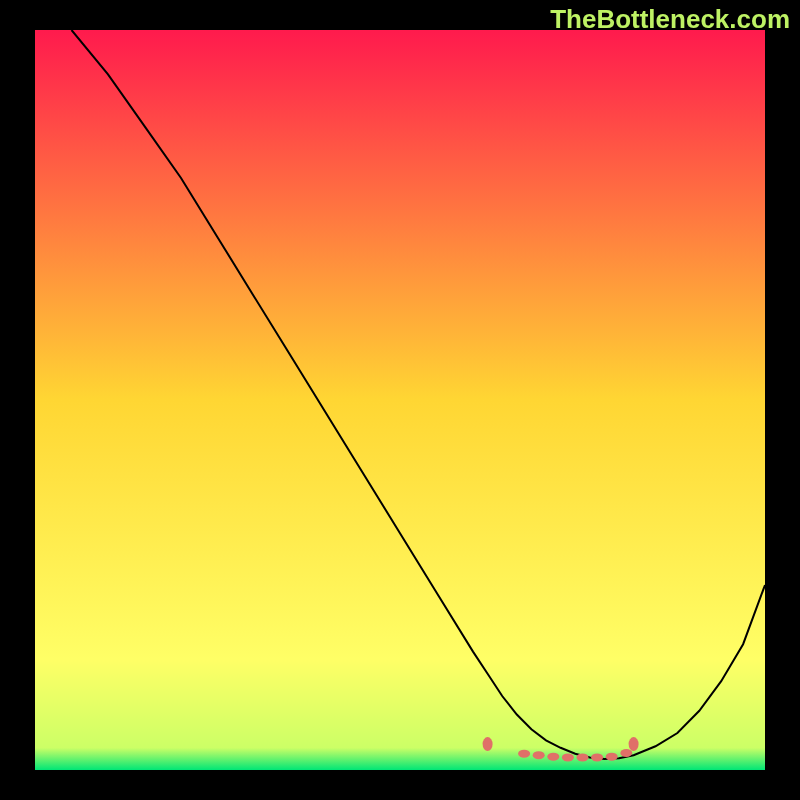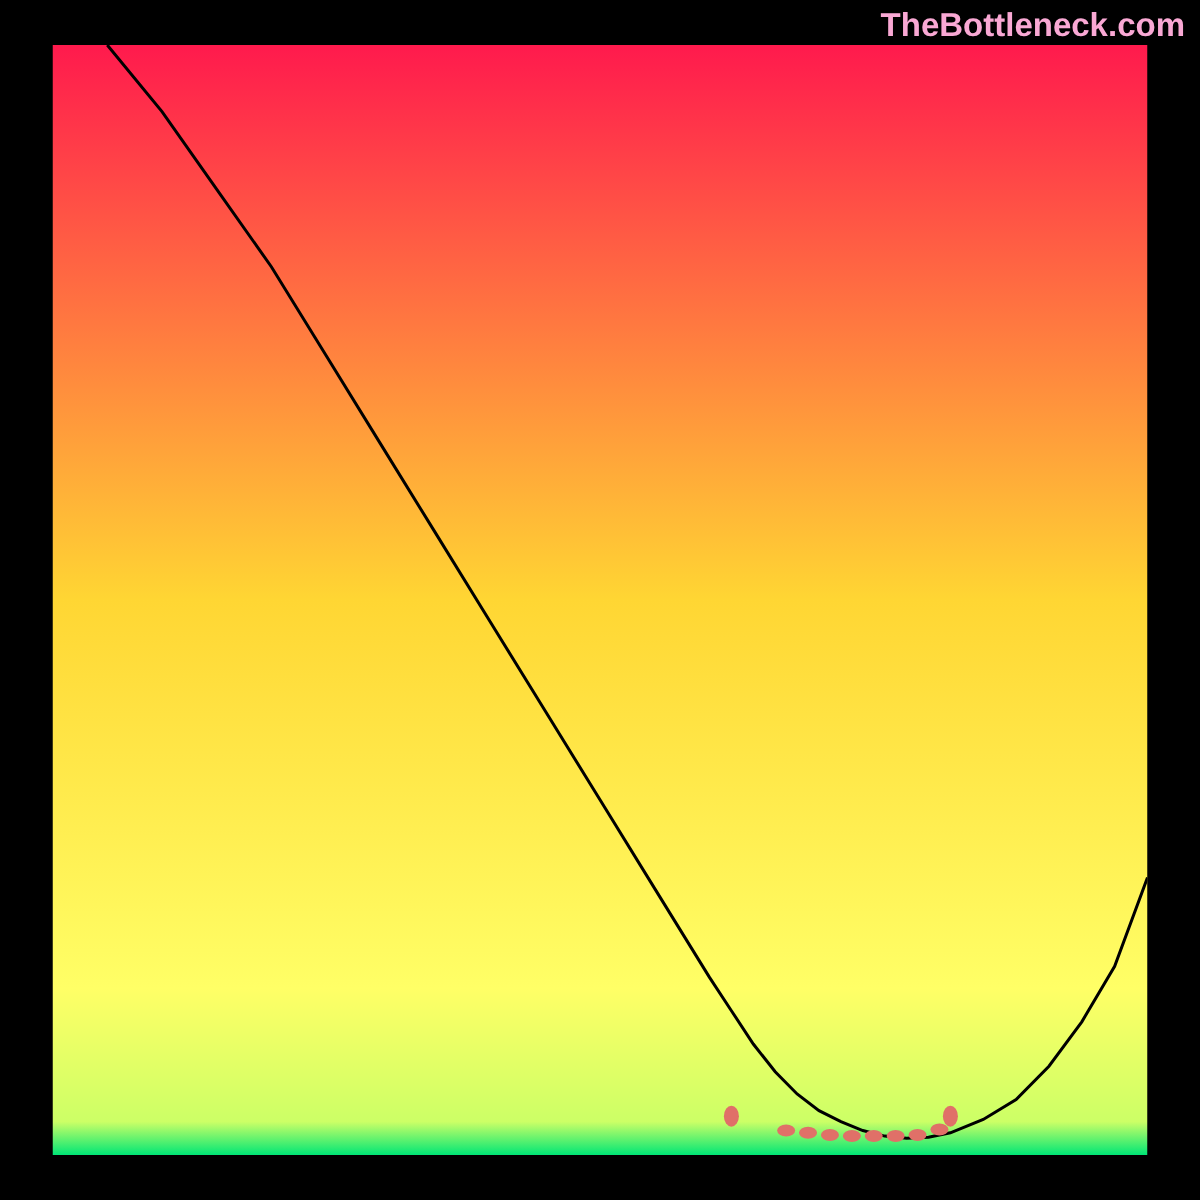--- a/index.html
+++ b/index.html
@@ -3,23 +3,23 @@
 <meta charset="utf-8">
 <style>
   * { margin: 0; padding: 0; box-sizing: border-box; }
   html, body { width: 800px; height: 800px; background: #000; overflow: hidden; }
   .container { position: relative; width: 800px; height: 800px; background: #000; }
   .watermark {
     position: absolute;
     top: 4px;
     right: 10px;
     font-family: Arial, sans-serif;
-    font-size: 22px;
+    font-size: 26px;
     font-weight: bold;
-    color: #f9a8d4;
+    color: #bef264;
     z-index: 10;
   }
   .chart-area {
     position: absolute;
     left: 35px;
     top: 30px;
     width: 730px;
     height: 740px;
   }
   svg { display: block; }

